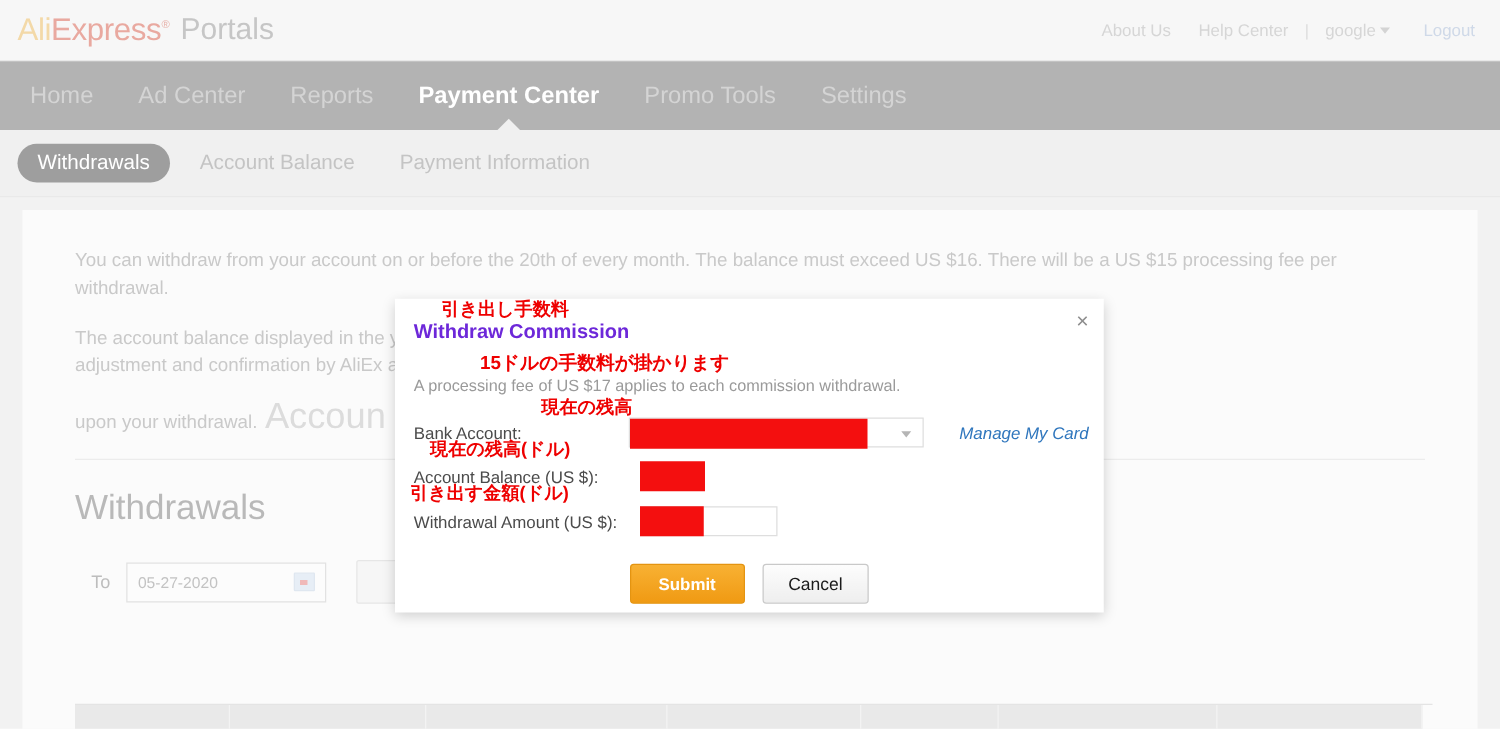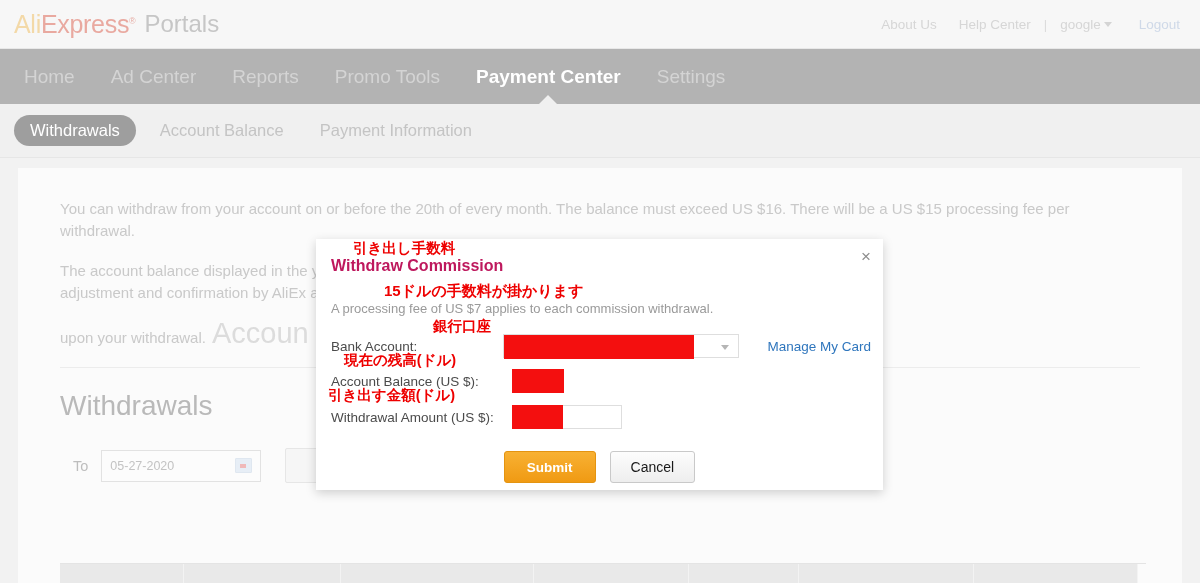--- a/index.html
+++ b/index.html
@@ -300,21 +300,21 @@
     font-size: 14.5px;
     line-height: 17px;
     white-space: nowrap;
   }
   .modal-title {
     position: absolute;
     left: 15px;
     top: 18px;
     font-size: 16px;
     font-weight: bold;
-    color: #be185d;
+    color: #6d28d9;
   }
   .jp-title {
     position: absolute;
     left: 37px;
     top: 1px;
   }
   .jp-fee {
     position: absolute;
     left: 68px;
     top: 43px;
@@ -412,20 +412,21 @@
     width: 51px;
     height: 24px;
   }
   .manage-link {
     margin-left: 28px;
     color: #2f76bd;
     font-size: 13.5px;
     text-decoration: none;
     white-space: nowrap;
     cursor: pointer;
+    font-style: italic;
   }
 
   .modal-actions {
     position: absolute;
     left: 0;
     right: 0;
     top: 212px;
     display: flex;
     justify-content: center;
     gap: 14px;
@@ -468,22 +469,22 @@
     <span class="sep">|</span>
     <span class="hr-item user"><span>google</span><span class="caret-down"></span></span>
     <a href="#" class="logout">Logout</a>
   </div>
 </div>
 
 <div class="main-nav">
   <div class="nav-item">Home</div>
   <div class="nav-item">Ad Center</div>
   <div class="nav-item">Reports</div>
+  <div class="nav-item active">Payment Center</div>
   <div class="nav-item">Promo Tools</div>
-  <div class="nav-item active">Payment Center</div>
   <div class="nav-item">Settings</div>
 </div>
 
 <div class="sub-nav">
   <div class="sub-item active">Withdrawals</div>
   <div class="sub-item">Account Balance</div>
   <div class="sub-item">Payment Information</div>
 </div>
 
 <div class="page-body">
@@ -531,23 +532,23 @@
 
 <div class="modal-overlay">
   <div class="modal">
 
     <span class="modal-close">×</span>
 
     <span class="jp jp-title">引き出し手数料</span>
     <div class="modal-title">Withdraw Commission</div>
 
     <span class="jp jp-fee">15ドルの手数料が掛かります</span>
-    <div class="fee-note">A processing fee of US $7 applies to each commission withdrawal.</div>
-
-    <span class="jp jp-bank">銀行口座</span>
+    <div class="fee-note">A processing fee of US $17 applies to each commission withdrawal.</div>
+
+    <span class="jp jp-bank">現在の残高</span>
     <div class="field-row row-bank">
       <span class="field-label">Bank Account:</span>
       <div class="select-box">
         <span class="redact redact-bank"></span>
         <span class="select-caret"></span>
       </div>
       <a href="#" class="manage-link">Manage My Card</a>
     </div>
 
     <span class="jp jp-balance">現在の残高(ドル)</span>

